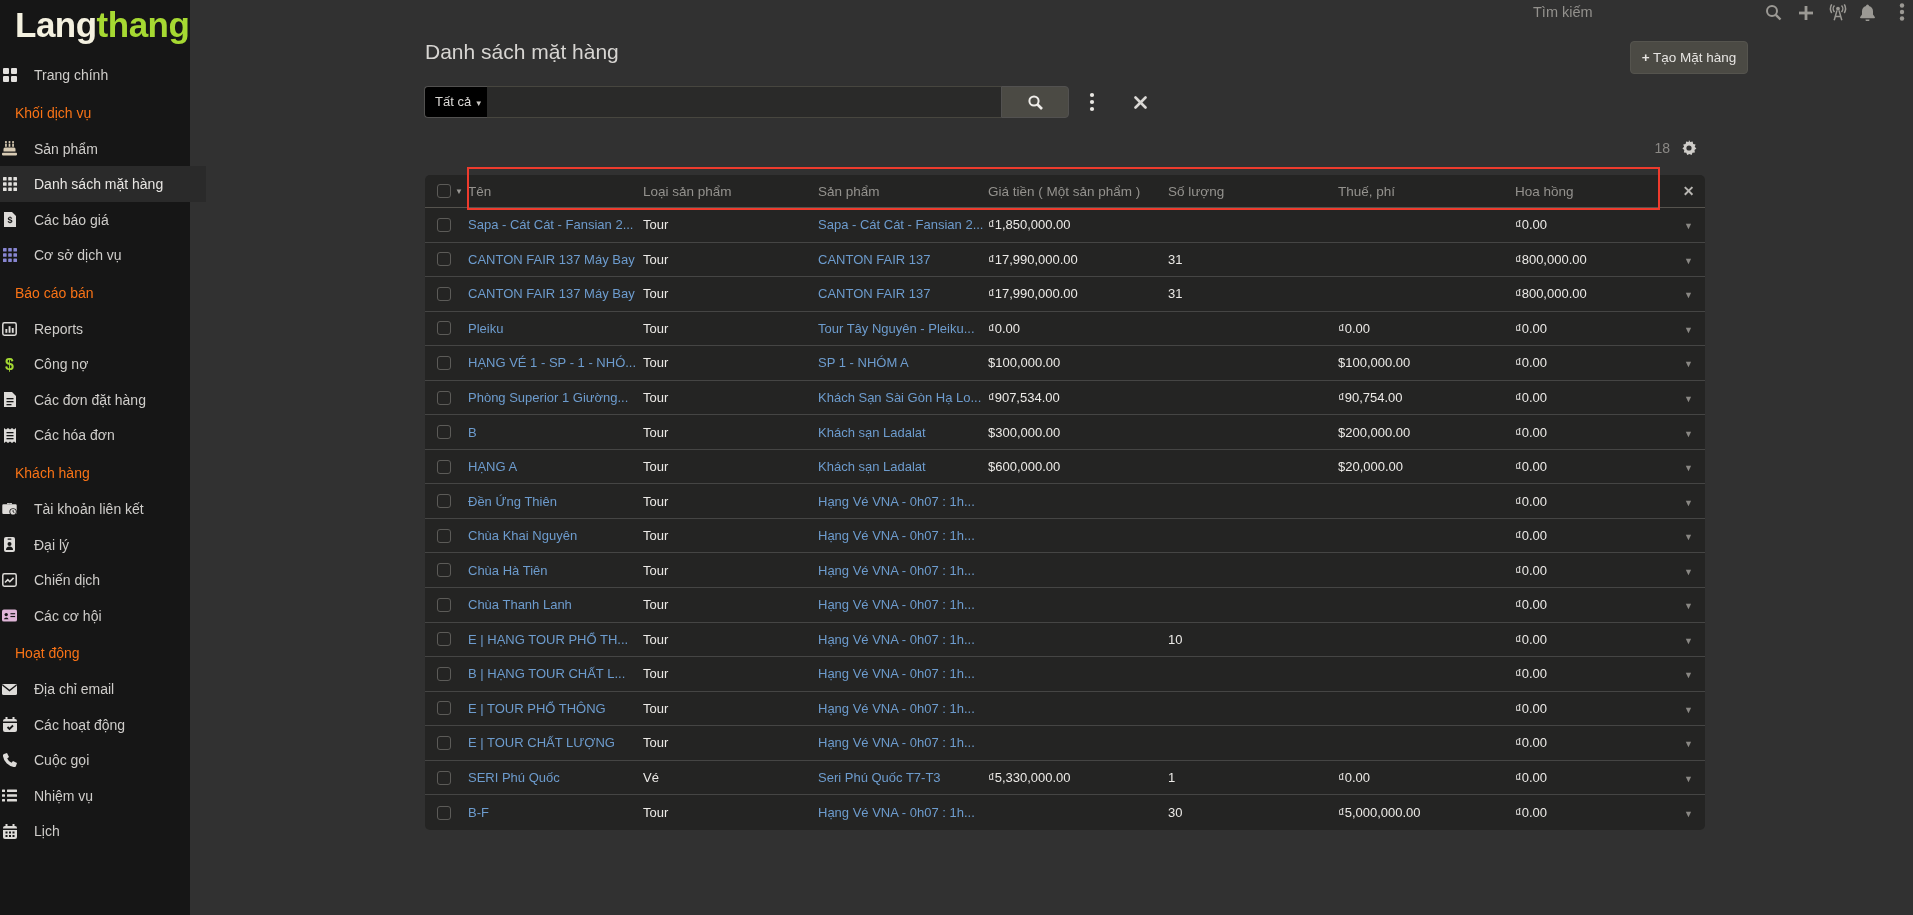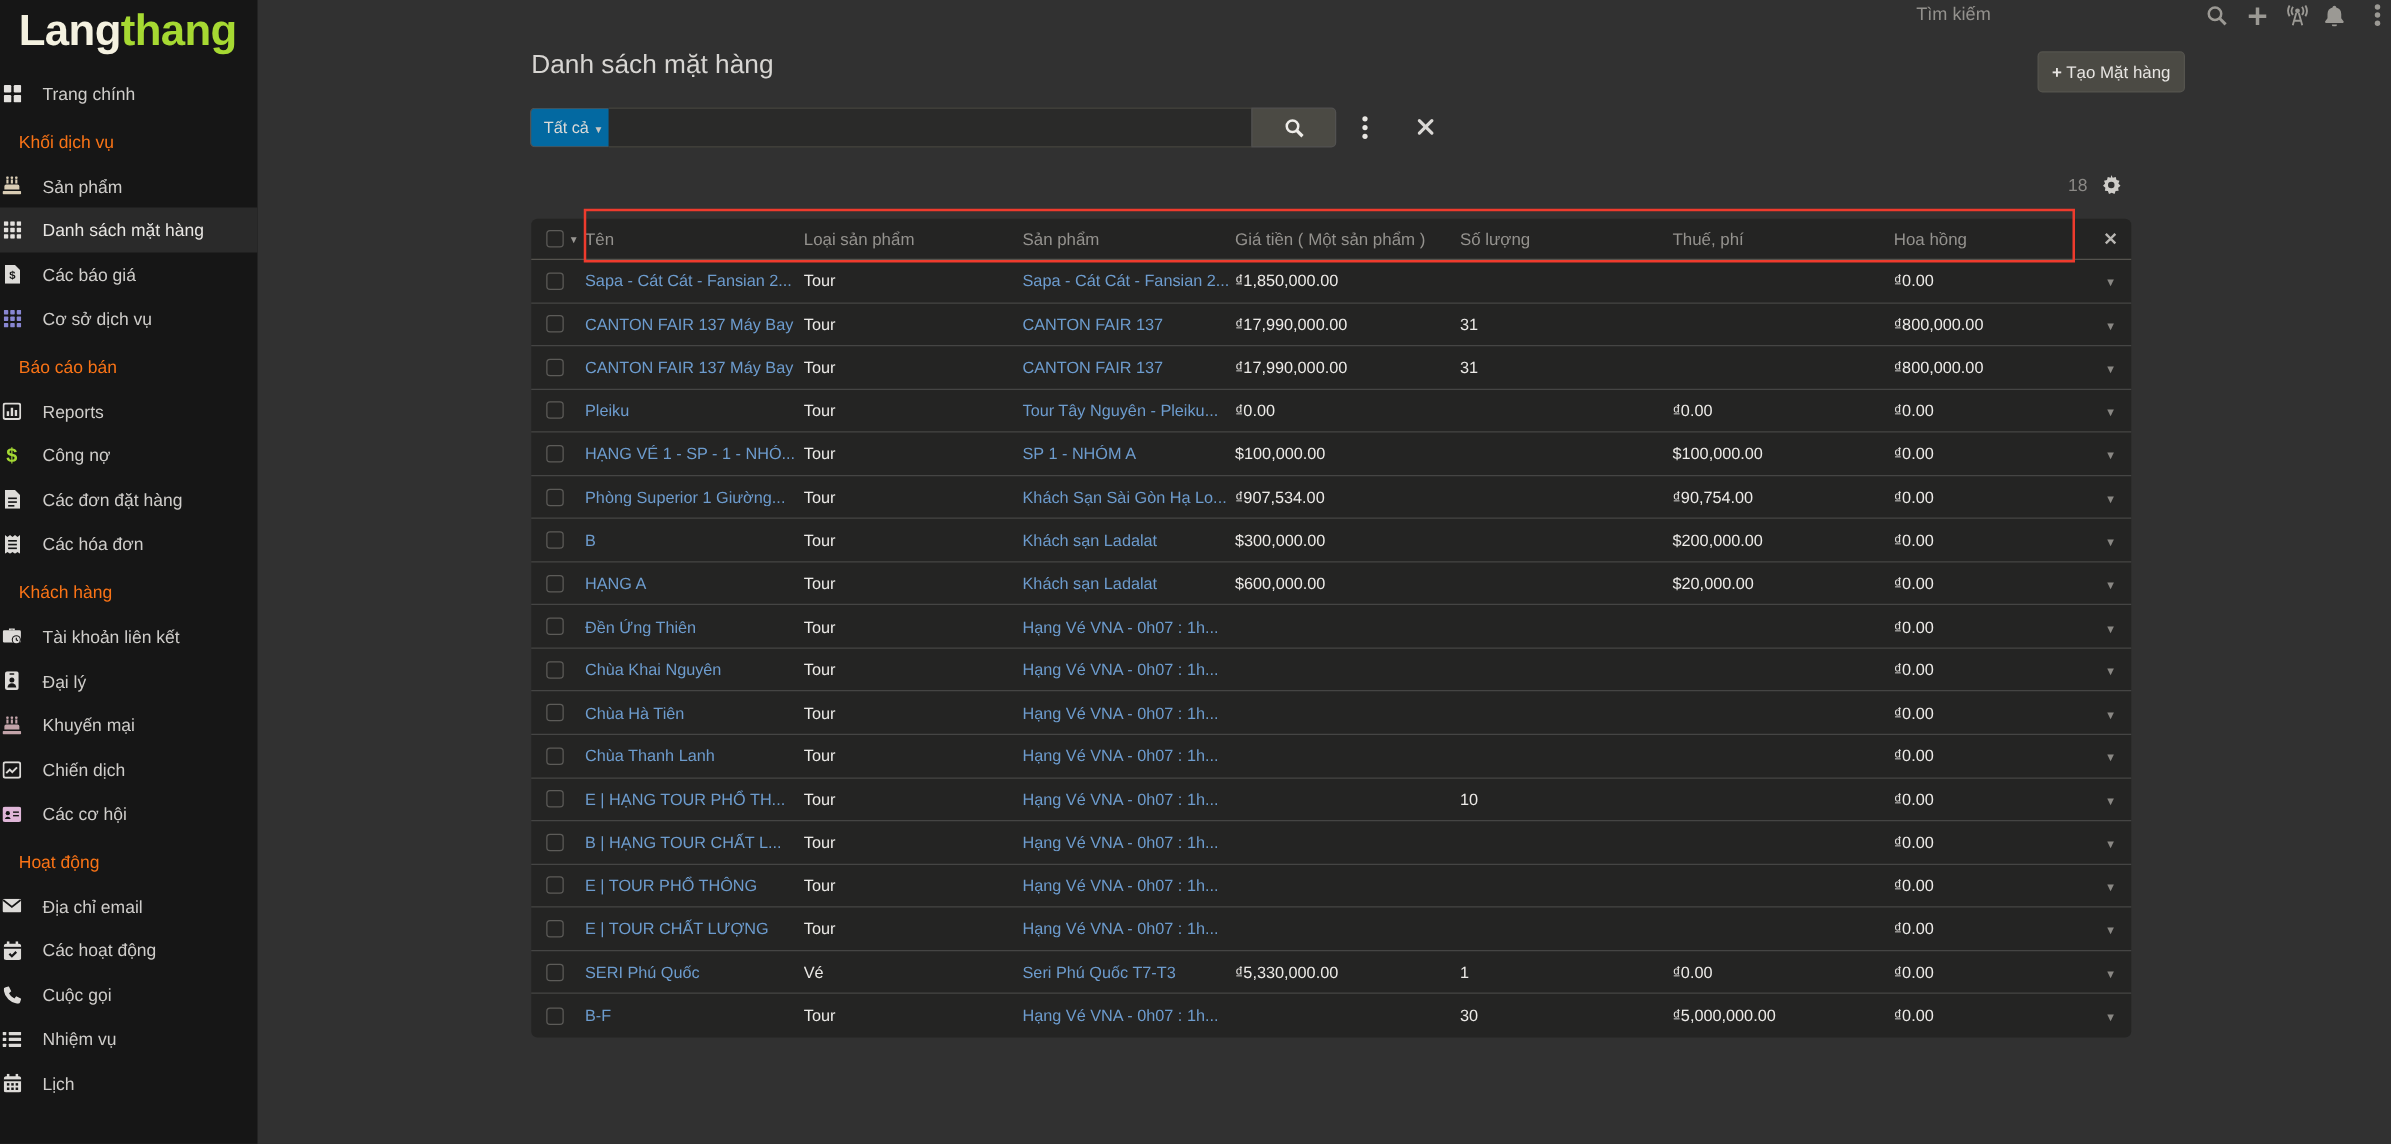--- a/index.html
+++ b/index.html
@@ -1,34 +1,34 @@
 <!DOCTYPE html>
 <html><head>
 <meta charset="utf-8">
 <style>
 * { margin:0; padding:0; box-sizing:border-box; }
 html,body { width:1913px; height:915px; overflow:hidden; background:#313131; font-family:"Liberation Sans", sans-serif; }
 
-#sidebar { position:absolute; left:0; top:0; width:206px; height:915px; background:#161616; z-index:2; }
+#sidebar { position:absolute; left:0; top:0; width:190px; height:915px; background:#161616; z-index:2; }
 #logo { position:absolute; left:15px; top:5px; font-size:35px; font-weight:bold; color:#f4f1e0; letter-spacing:-0.5px; }
 #logo .g { color:#a6d932; }
 #menu { position:absolute; top:57.2px; left:0; width:206px; }
 .mi { height:35.55px; display:flex; align-items:center; padding-left:2px; color:#cfcdca; font-size:14px; }
 .mi .ic { width:15px; height:15px; margin-right:17px; display:flex; align-items:center; justify-content:center; }
 .mi.active { background:#2a2a2a; color:#e8e6e3; }
 .sect { height:35.55px; margin-top:2.2px; margin-bottom:0.3px; display:flex; align-items:center; padding-left:15px; color:#f97316; font-size:14px; }
 svg.icn { display:block; }
 
 #tk { position:absolute; left:1533px; top:4px; color:#93918d; font-size:14.5px; z-index:1; }
 .topic { position:absolute; top:0; color:#999792; z-index:1; }
 
 #title { position:absolute; left:425px; top:40px; font-size:21px; color:#d7d5d2; z-index:1; }
 #createbtn { position:absolute; left:1587px; top:41px; width:118px; height:33px; background:#4b4a44; border:1px solid #55544e; border-radius:4px; color:#e7e5e2; font-size:13.5px; text-align:center; line-height:31px; z-index:1;margin-left:43px; }
 
-#fl-all { position:absolute; left:424px; top:86px; width:63px; height:32px; background:#0369a1; border:1px solid #525150; border-right:none; border-radius:4px 0 0 4px; color:#dddbd8; font-size:13px; line-height:30px; padding-left:10px; z-index:1; }
+#fl-all { position:absolute; left:424px; top:86px; width:63px; height:32px; background:#000000; border:1px solid #525150; border-right:none; border-radius:4px 0 0 4px; color:#dddbd8; font-size:13px; line-height:30px; padding-left:10px; z-index:1; }
 #fl-input { position:absolute; left:487px; top:86px; width:514px; height:32px; background:#2a2a29; border:1px solid #47463f; border-left:none; border-right:none; z-index:1; }
 #fl-btn { position:absolute; left:1001px; top:86px; width:68px; height:32px; background:#4b4a44; border:1px solid #525150; border-radius:0 4px 4px 0; z-index:1; }
 #fl-dots { position:absolute; left:1089px; top:92px; z-index:1; }
 #fl-x { position:absolute; left:1134px; top:95px; z-index:1; }
 #count { position:absolute; left:1640px; top:140px; width:30px; text-align:right; color:#8b8986; font-size:14px; z-index:1; }
 #gear { position:absolute; left:1681px; top:140px; z-index:1; }
 
 #tbl { position:absolute; left:425px; top:175px; width:1280px; background:#242423; border-radius:5px; z-index:1; }
 #thead { height:33px; display:flex; align-items:center; color:#94928e; font-size:13.5px; border-bottom:1px solid #55534e; }
 .row { height:34.55px; display:flex; align-items:center; color:#eceae7; font-size:13px; border-bottom:1px solid #454544; }
@@ -198,37 +198,20 @@
           <svg class="icn" width="11" height="15" viewBox="0 0 11 15">
             <g>
               <rect x="0" y="0" width="11" height="15" rx="2" fill="#dddbd8"></rect>
               <rect x="3.5" y="1.5" width="4" height="1.2" rx="0.6" fill="#161616"></rect>
               <circle cx="5.5" cy="7" r="2" fill="#161616"></circle>
               <path d="M2 13 a3.5 3.5 0 0 1 7 0 z" fill="#161616"></path>
             </g>
           </svg>
         </span>
         <span>Đại lý</span>
-      </div>
-      <div class="mi">
-        <span class="ic">
-          <svg class="icn" width="15" height="15" viewBox="0 0 15 15">
-            <g fill="#c2a3a9">
-              <path d="M1.5 8 a1.5 1.5 0 0 1 1.5 -1.5 h9 a1.5 1.5 0 0 1 1.5 1.5 v2.5 h-12 z"></path>
-              <rect x="0" y="11.8" width="15" height="2.6" rx="0.8"></rect>
-              <rect x="3.1" y="2.6" width="1.7" height="3.2"></rect>
-              <rect x="6.65" y="2.6" width="1.7" height="3.2"></rect>
-              <rect x="10.2" y="2.6" width="1.7" height="3.2"></rect>
-              <circle cx="3.95" cy="1.1" r="1.05"></circle>
-              <circle cx="7.5" cy="1.1" r="1.05"></circle>
-              <circle cx="11.05" cy="1.1" r="1.05"></circle>
-            </g>
-          </svg>
-        </span>
-        <span>Khuyến mại</span>
       </div>
       <div class="mi">
         <span class="ic">
           <svg class="icn" width="15" height="14" viewBox="0 0 15 14">
             <g>
               <rect x="0.8" y="0.8" width="13.4" height="12.4" rx="1.6" fill="none" stroke="#dddbd8" stroke-width="1.5"></rect>
               <path d="M3 9.5 l2.8 -2.8 2 2 3.8 -3.8" stroke="#dddbd8" stroke-width="1.6" fill="none"></path>
             </g>
           </svg>
         </span>

